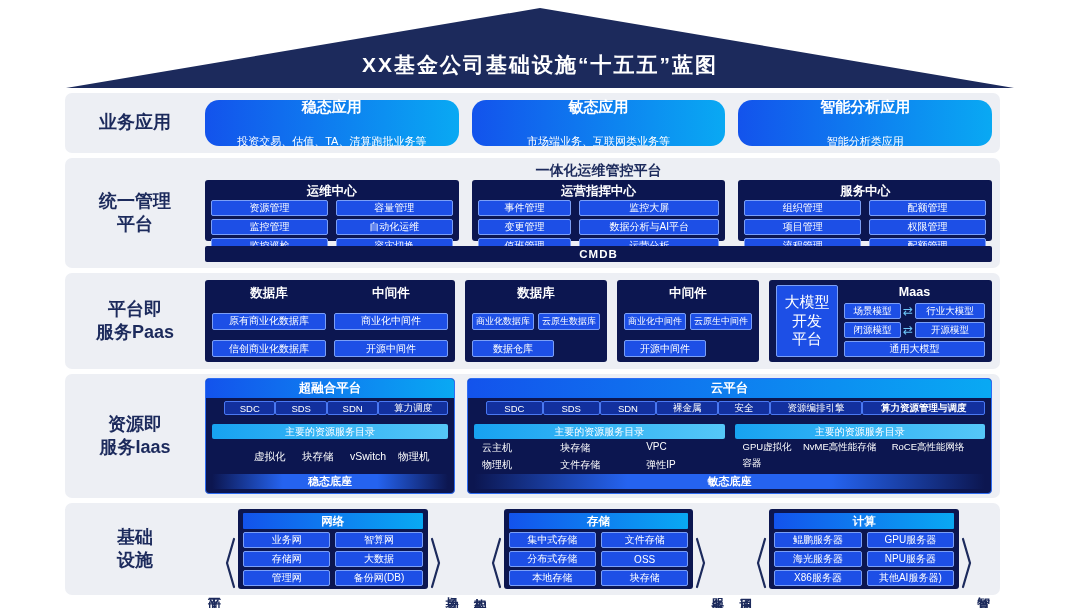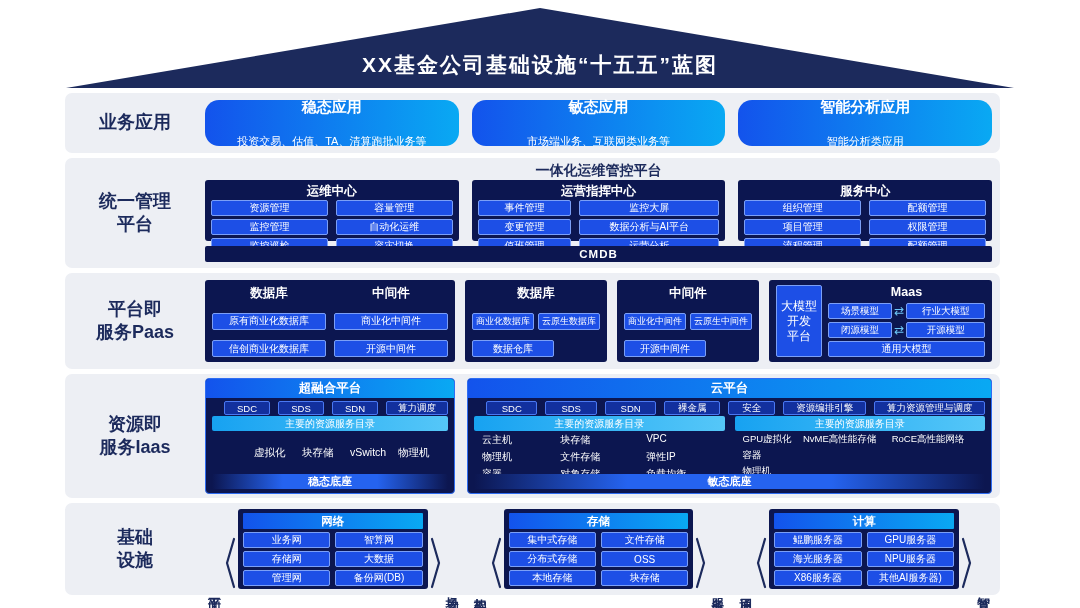--- a/index.html
+++ b/index.html
@@ -51,42 +51,42 @@
   .paas-box { background:#0c1650; border-radius:3px; padding:5px 7px; min-width:0; }
   .combo { width:250px; display:flex; gap:8px; }
   .combo-col { flex:1; display:flex; flex-direction:column; justify-content:space-between; min-width:0; }
   .col-title { color:#fff; text-align:center; font-size:12.5px; font-weight:bold; }
   .chip.tall { height:17px; flex:none; }
   .small { width:142px; display:flex; flex-direction:column; justify-content:space-between; }
   .pair-row { display:flex; gap:4px; }
   .pair-row .chip { flex:1; height:17px; font-size:9px; }
   .chip.half { width:64%; height:17px; }
   .maas { flex:1; display:flex; gap:6px; }
-  .dev-chip { width:46px; white-space:pre-line; line-height:1.25; font-size:12px; flex:none; }
+  .dev-chip { width:62px; white-space:pre-line; line-height:1.25; font-size:15px; flex:none; }
   .maas-right { flex:1; display:flex; flex-direction:column; gap:3px; min-width:0; }
   .maas-title { height:15px; }
   .maas-row { display:flex; align-items:center; gap:2px; }
   .maas-row .chip { flex:1; height:16px; font-size:9.5px; }
   .maas-row .chip.wide { flex:1.25; }
   .swap-arrow { color:#6cc6f8; font-size:12px; line-height:1; flex:none; }
   .chip.general { height:16px; }
 
   
   .r4 { gap:12px; padding-top:4px; padding-bottom:4px; }
   .res-box { background:#0c1650; border:1px solid #2f6df2; border-radius:4px; display:flex;
              flex-direction:column; overflow:hidden; min-width:0; }
   .hci { width:250px; }
   .cloud { flex:1; }
   .band-grad { height:19px; flex:none; background:linear-gradient(90deg,#1353ec,#09a9f3); color:#fff;
                font-size:12.5px; font-weight:bold; display:flex; align-items:center; justify-content:center; }
-  .tech-row { display:flex; gap:8px; padding:3px 6px 0; flex:none;margin-left:12px; }
+  .tech-row { display:flex; gap:0; padding:3px 6px 8px; flex:none;margin-left:12px; }
   .tech-row .chip { flex:1; height:14px; font-size:9.5px; background:#12309e; border-color:#4a78f2; }
   .tech-row .chip.f14 { flex:1.4; } .tech-row .chip.f11 { flex:1.1; }
   .tech-row .chip.f09 { flex:0.9; } .tech-row .chip.f17 { flex:1.7; }
-  .tech-row .chip.f23 { flex:2.3; }
+  .tech-row .chip.f23 { flex:2.3;font-weight:bold; }
   .catalog-band { height:15px; margin:1px 6px 2px; border-radius:2px; flex:none;
                   background:linear-gradient(90deg,#17a2f1,#55c7f8); color:#fff; font-size:10px;
                   display:flex; align-items:center; justify-content:center; }
   .cloud-col > .catalog-band { margin:1px 0 2px; }
   .free-grid { flex:1; color:#fff; display:grid; align-content:space-evenly; padding:0 8px; min-height:0; }
   .hci-grid { grid-template-columns:1fr 1fr 1fr 1fr; row-gap:3px; font-size:10.5px;margin-left:40px; }
   .grid3  { grid-template-columns:1fr 1.1fr 0.9fr; row-gap:3px; font-size:10px; }
   .grid3r { grid-template-columns:0.85fr 1.25fr 1.2fr; row-gap:3px; font-size:9.5px; white-space:nowrap; }
   .grid3r .c1 { grid-column:1; }
   .cloud-body { flex:1; display:flex; gap:10px; padding:0 6px; min-height:0; }

